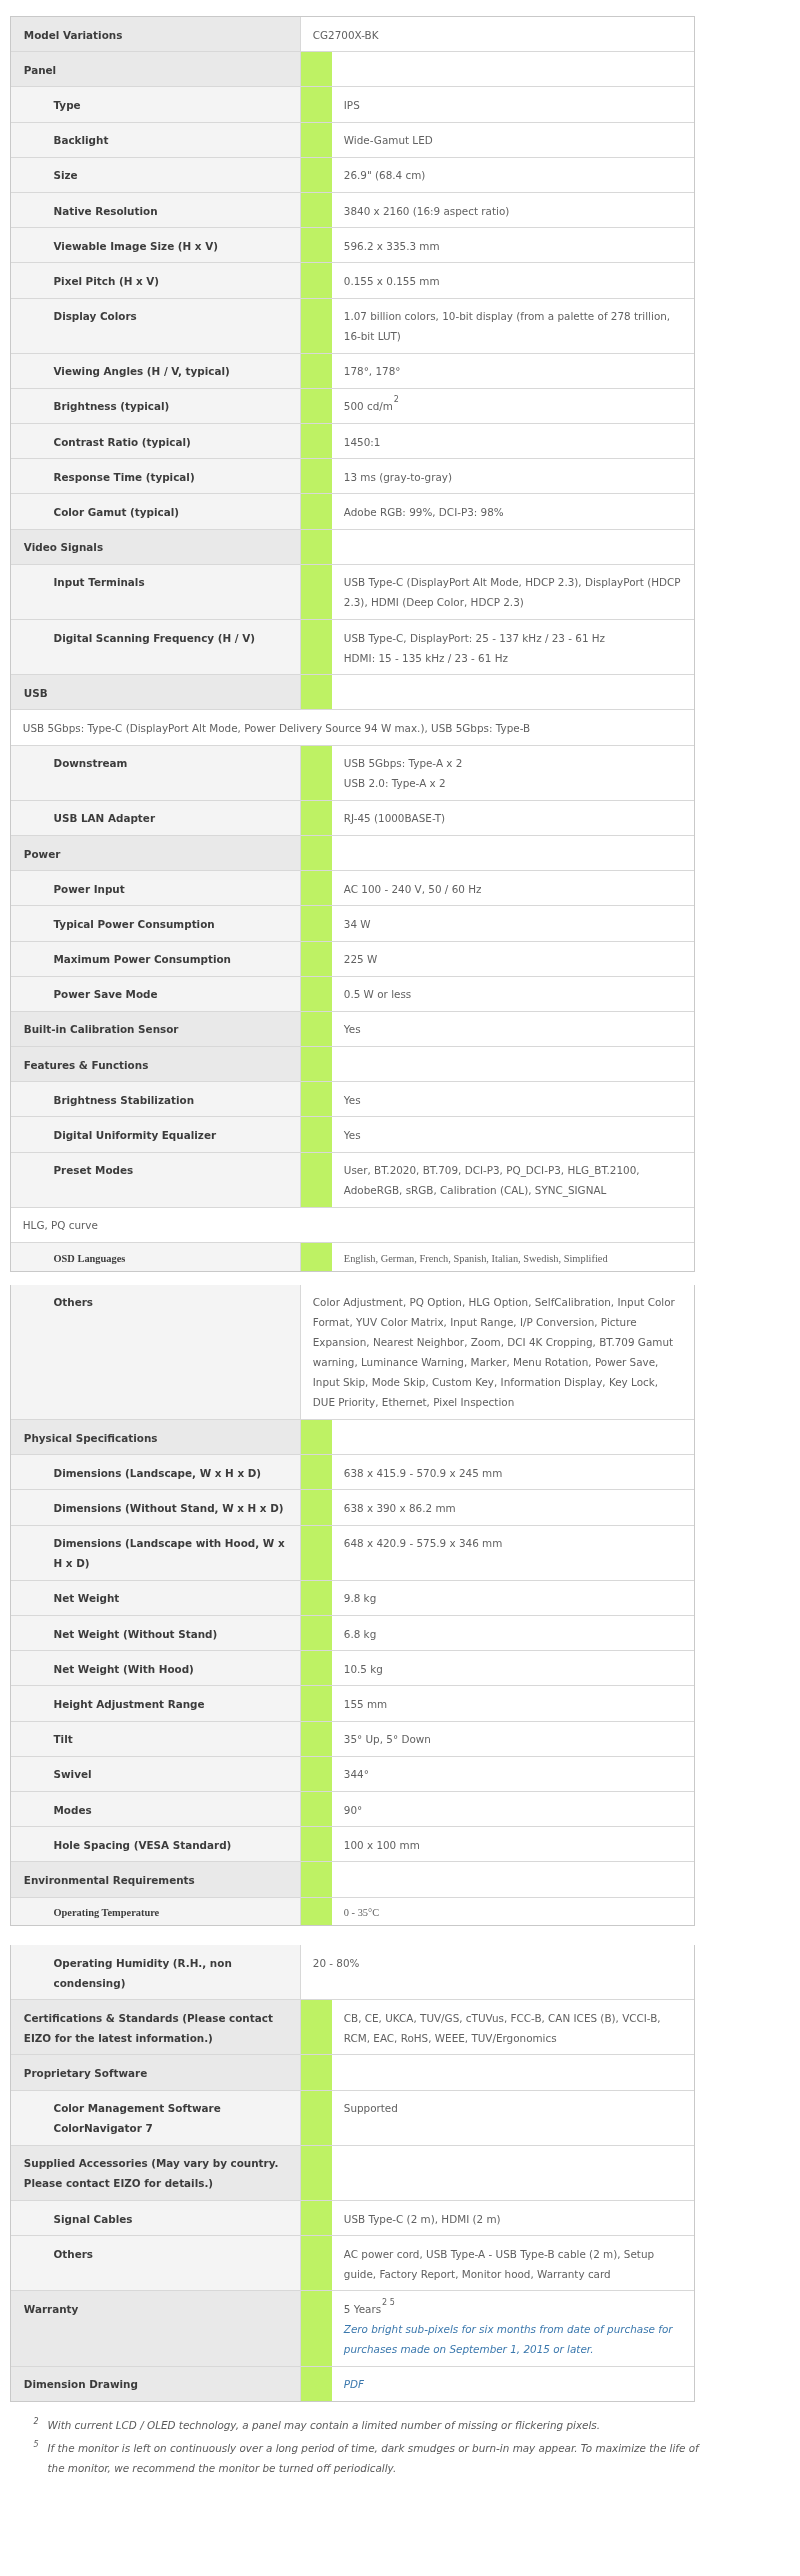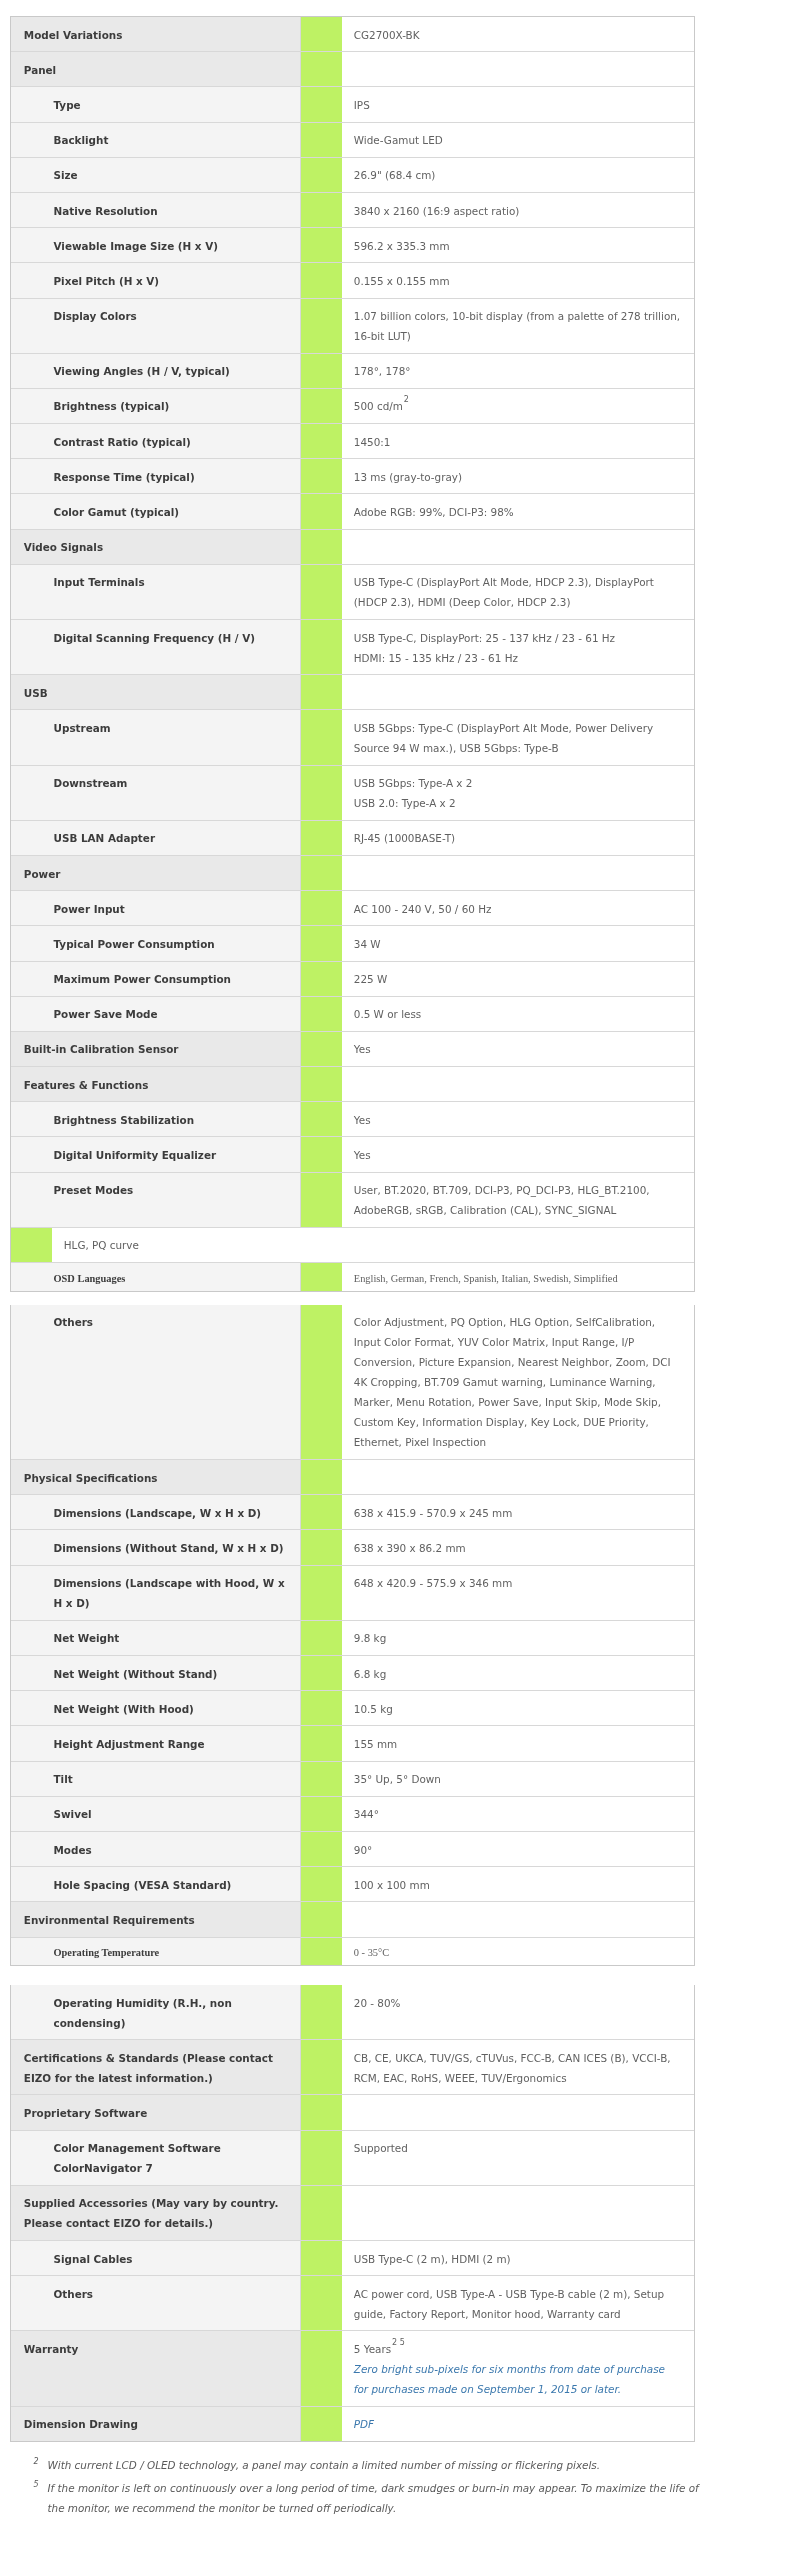--- a/index.html
+++ b/index.html
@@ -5,35 +5,35 @@
   html,body{margin:0;padding:0;background:#ffffff;}
   body{
     width:800px;
     font-family:"DejaVu Sans","Liberation Sans",sans-serif;
     -webkit-font-smoothing:antialiased;
   }
   .page{padding:16px 0 0 9.5px;}
   .spec-table{width:685px;}
   .seg{border:0.9px solid #c9c9c9;background:#bef264;}
   .seg.no-top{border-top:none;}
-  .seg .row + .row{border-top:0.9px solid #d8d8d8;}
+  .seg .row + .row{border-top:0.9px solid #d8d8d8;gap:31px;}
   .row{display:flex;align-items:stretch;}
   .lbl{
     width:290px;box-sizing:border-box;flex:0 0 290px;
     padding:7.6px 9.5px 6.6px 43px;
     background:#f4f4f4;
     border-right:0.9px solid #d8d8d8;
     font-size:10.4px;font-weight:bold;color:#3c3c3c;line-height:20px;
   }
   .row.top .lbl,.row.section .lbl{padding-left:13.3px;background:#e9e9e9;}
   .val{
     flex:1 1 auto;box-sizing:border-box;
     padding:7.6px 11.4px 6.6px 12.3px;
     background:#ffffff;
-    font-size:10.4px;color:#616161;line-height:20px;margin-left:41px;
+    font-size:10.4px;color:#616161;line-height:20px;
   }
   .row.trunc .lbl,.row.trunc .val{padding-top:5.7px;padding-bottom:1.9px;font-family:Liberation Serif, serif;}
   .vline{display:block;}
   a.vline{text-decoration:none;font-style:italic;}
   .vline.link{color:#3b78ad;cursor:pointer;}
   sup{font-size:8px;line-height:0;position:relative;top:-3.8px;margin-left:0.9px;}
   .val sup{color:#616161;}
   .seam-gap{background:#ffffff;}
   .footnotes{margin:13.3px 0 0 24px;width:677px;}
   .fn{
@@ -184,23 +184,20 @@
             <div class="vline">HDMI: 15 - 135 kHz / 23 - 61 Hz</div>
           </div>
         </div>
         <div class="row section">
           <div class="lbl">
             <div>USB</div>
           </div>
           <div class="val"></div>
         </div>
         <div class="row sub">
-          <div class="lbl">
-            <div>Upstream</div>
-          </div>
           <div class="val">
             <div class="vline">USB 5Gbps: Type-C (DisplayPort Alt Mode, Power Delivery Source 94 W max.), USB 5Gbps: Type-B</div>
           </div>
         </div>
         <div class="row sub">
           <div class="lbl">
             <div>Downstream</div>
           </div>
           <div class="val">
             <div class="vline">USB 5Gbps: Type-A x 2</div>

